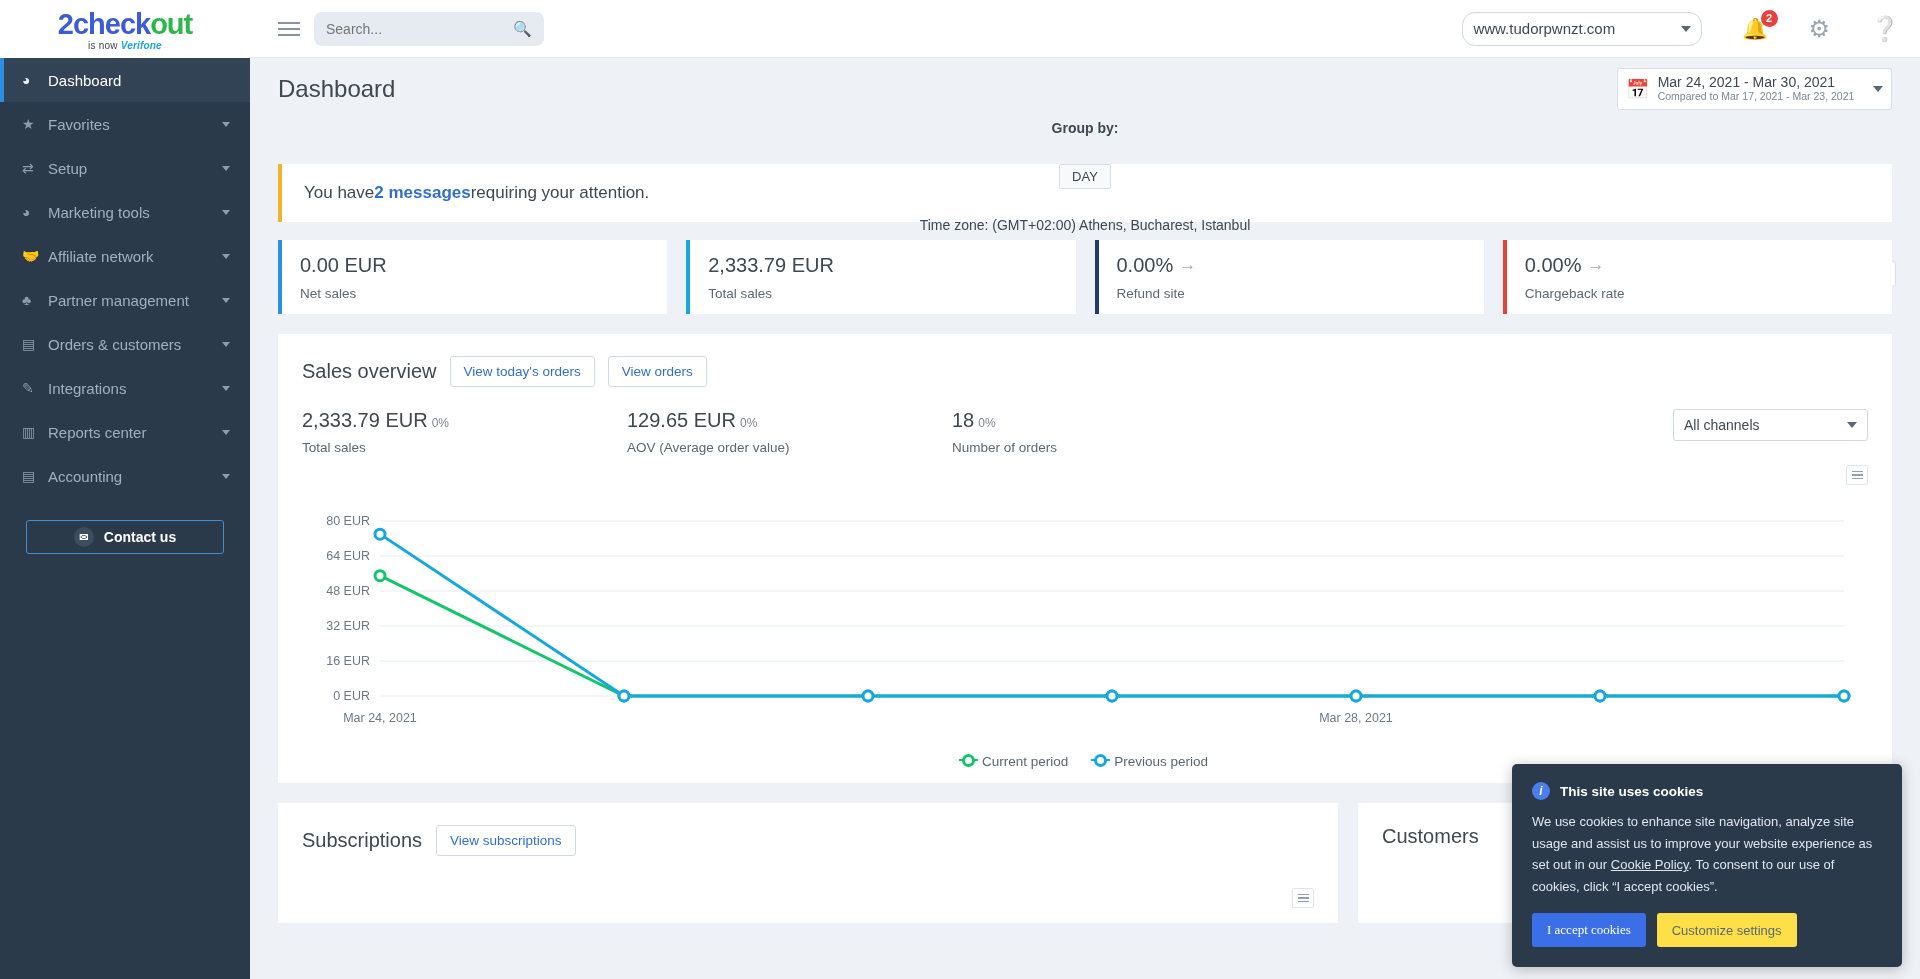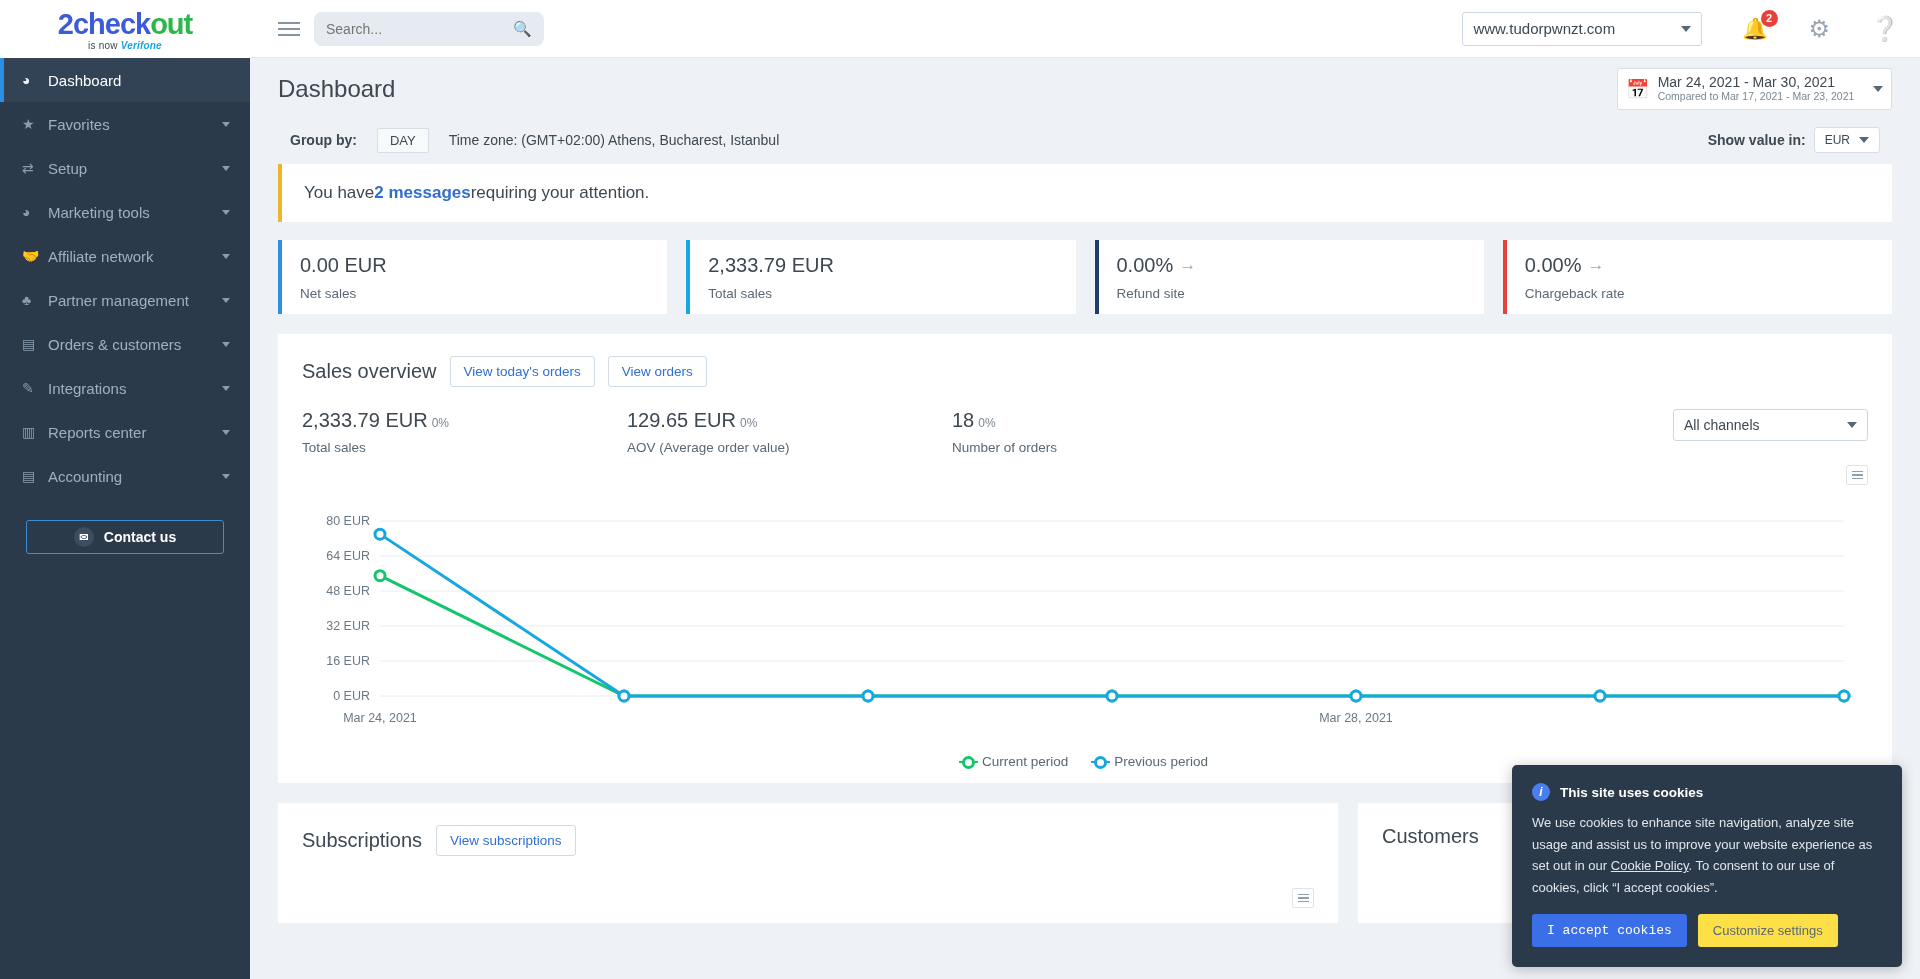--- a/index.html
+++ b/index.html
@@ -69,21 +69,21 @@
     border-radius: 8px; display: flex; align-items: center; padding: 8px 12px;
     position: relative;
   }
   .searchbox input {
     border: none; background: transparent; outline: none; flex: 1;
     font-size: 14px; color: #5a6876; font-family: "Liberation Sans", sans-serif;
   }
   .search-ico { color: #8793a1; font-size: 15px; }
   .spacer { flex: 1; }
   .acct-select {
-    width: 240px; height: 34px; border: 1px solid #cfd8e2; border-radius: 3px;
+    width: 240px; height: 34px; border: 1px solid #cfd8e2; border-radius: 13px;
     display: flex; align-items: center; padding: 0 10px; font-size: 15px;
     color: #3d4852; background: #fff; cursor: pointer;
   }
   .acct-select .lbl { flex: 1; }
   .tb-icon { margin-left: 26px; position: relative; cursor: pointer; color: #9aa6b2; }
   .bell { font-size: 21px; }
   .badge {
     position: absolute; top: -7px; right: -9px; min-width: 17px; height: 17px;
     background: #e8413a; color: #fff; border-radius: 9px; font-size: 11px;
     display: flex; align-items: center; justify-content: center; padding: 0 4px;
@@ -103,22 +103,22 @@
     border-radius: 3px; display: flex; align-items: center; padding: 0 8px;
     cursor: pointer; gap: 8px;
   }
   .cal-ico { font-size: 19px; color: #8ea0b2; }
   .dr-main { font-size: 14px; color: #3d4852; line-height: 1.15; }
   .dr-sub { font-size: 10.5px; color: #7a8794; line-height: 1.3; }
   .dr-caret { width:0;height:0;border-left:5px solid transparent;border-right:5px solid transparent;border-top:6px solid #5a6876; margin-left:auto;}
 
   
   .controls {
-    height: 40px; display: flex; align-items: center; padding: 0 40px;
-    font-size: 14px; color: #3d4852; gap: 20px;
+    height: 40px; display: flex; align-items: center; padding: 0 24px;
+    font-size: 14px; color: #3d4852; gap: 28px; flex-direction: column;
   }
   .gb-label { font-weight: bold; }
   .day-chip {
     border: 1px solid #d7dee6; background: #f7f9fb; padding: 4px 12px;
     border-radius: 2px; font-size: 13px; color: #3d4852; cursor: pointer;
   }
   .tz { color: #3d4852; }
   .showval { margin-left: auto; display: flex; align-items: center; gap: 8px; font-weight: bold;}
   .cur-select {
     border: 1px solid #d7dee6; background: #fff; border-radius: 3px;
@@ -173,21 +173,21 @@
     display: flex; flex-direction: column; justify-content: center; align-items: center;
     gap: 2px; cursor: pointer; border-radius:2px;
   }
   .chart-menu i { display: block; width: 11px; height: 1.6px; background: #8ea0b2; }
 
   .chart-wrap { position: relative; height: 235px; margin-top: 22px; }
   .legend {
     display: flex; justify-content: center; gap: 26px; margin-top: 12px;
     font-size: 13.5px; color: #5a6876;
   }
-  .legend .li { display: flex; align-items: flex-end; gap: 7px; cursor: pointer; }
+  .legend .li { display: flex; align-items: flex-start; gap: 7px; cursor: pointer; }
   .lg-dot { width: 13px; height: 13px; border-radius: 50%; border: 3px solid #13c56b; background: #fff; position:relative;}
   .lg-dot.blue { border-color: #17a7e0; }
   .lg-dot::before, .lg-dot::after{content:"";position:absolute;top:2px;width:4px;height:1.5px;background:#13c56b;}
   .lg-dot::before{left:-6px;} .lg-dot::after{right:-6px;}
   .lg-dot.blue::before,.lg-dot.blue::after{background:#17a7e0;}
 
   .bottom-row { display: flex; gap: 20px; margin-top: 20px; }
   .sub-panel { flex: 0 0 1060px; background: #fff; padding: 22px 24px; height: 120px; }
   .cust-panel { flex: 1; background: #fff; padding: 22px 24px; height: 120px; }
   .sub-title { font-size: 20px; color: #3d4852; }
@@ -205,21 +205,21 @@
     display: flex; align-items: center; justify-content: center; font-size: 12px;
     font-style: italic; font-weight: bold;
   }
   .ck-title { color: #fff; font-size: 13.5px; font-weight: bold; }
   .ck-body { color: #dfe5ec; font-size: 13px; line-height: 1.65; margin-top: 11px; }
   .ck-body a { color: #dfe5ec; text-decoration: underline; cursor: pointer; }
   .ck-btns { display: flex; gap: 11px; margin-top: 16px; }
   .ck-accept {
     background: #3b6fe8; color: #fff; border: none; padding: 9px 15px;
     border-radius: 3px; font-size: 13px; cursor: pointer;
-    font-family: Liberation Mono, monospace;
+    font-family: Liberation Serif, serif;
   }
   .ck-custom {
     background: #fde047; color: #5a6876; border: none; padding: 9px 15px;
     border-radius: 3px; font-size: 13px; cursor: pointer;
     font-family: "Liberation Sans", sans-serif;
   }
   .axis-lbl { font-size: 12.5px; fill: #6b7885; font-family: "Liberation Sans", sans-serif; }
   .xt-lbl { font-size: 12.5px; fill: #6b7885; font-family: "Liberation Sans", sans-serif; }
 </style>
 </head>

